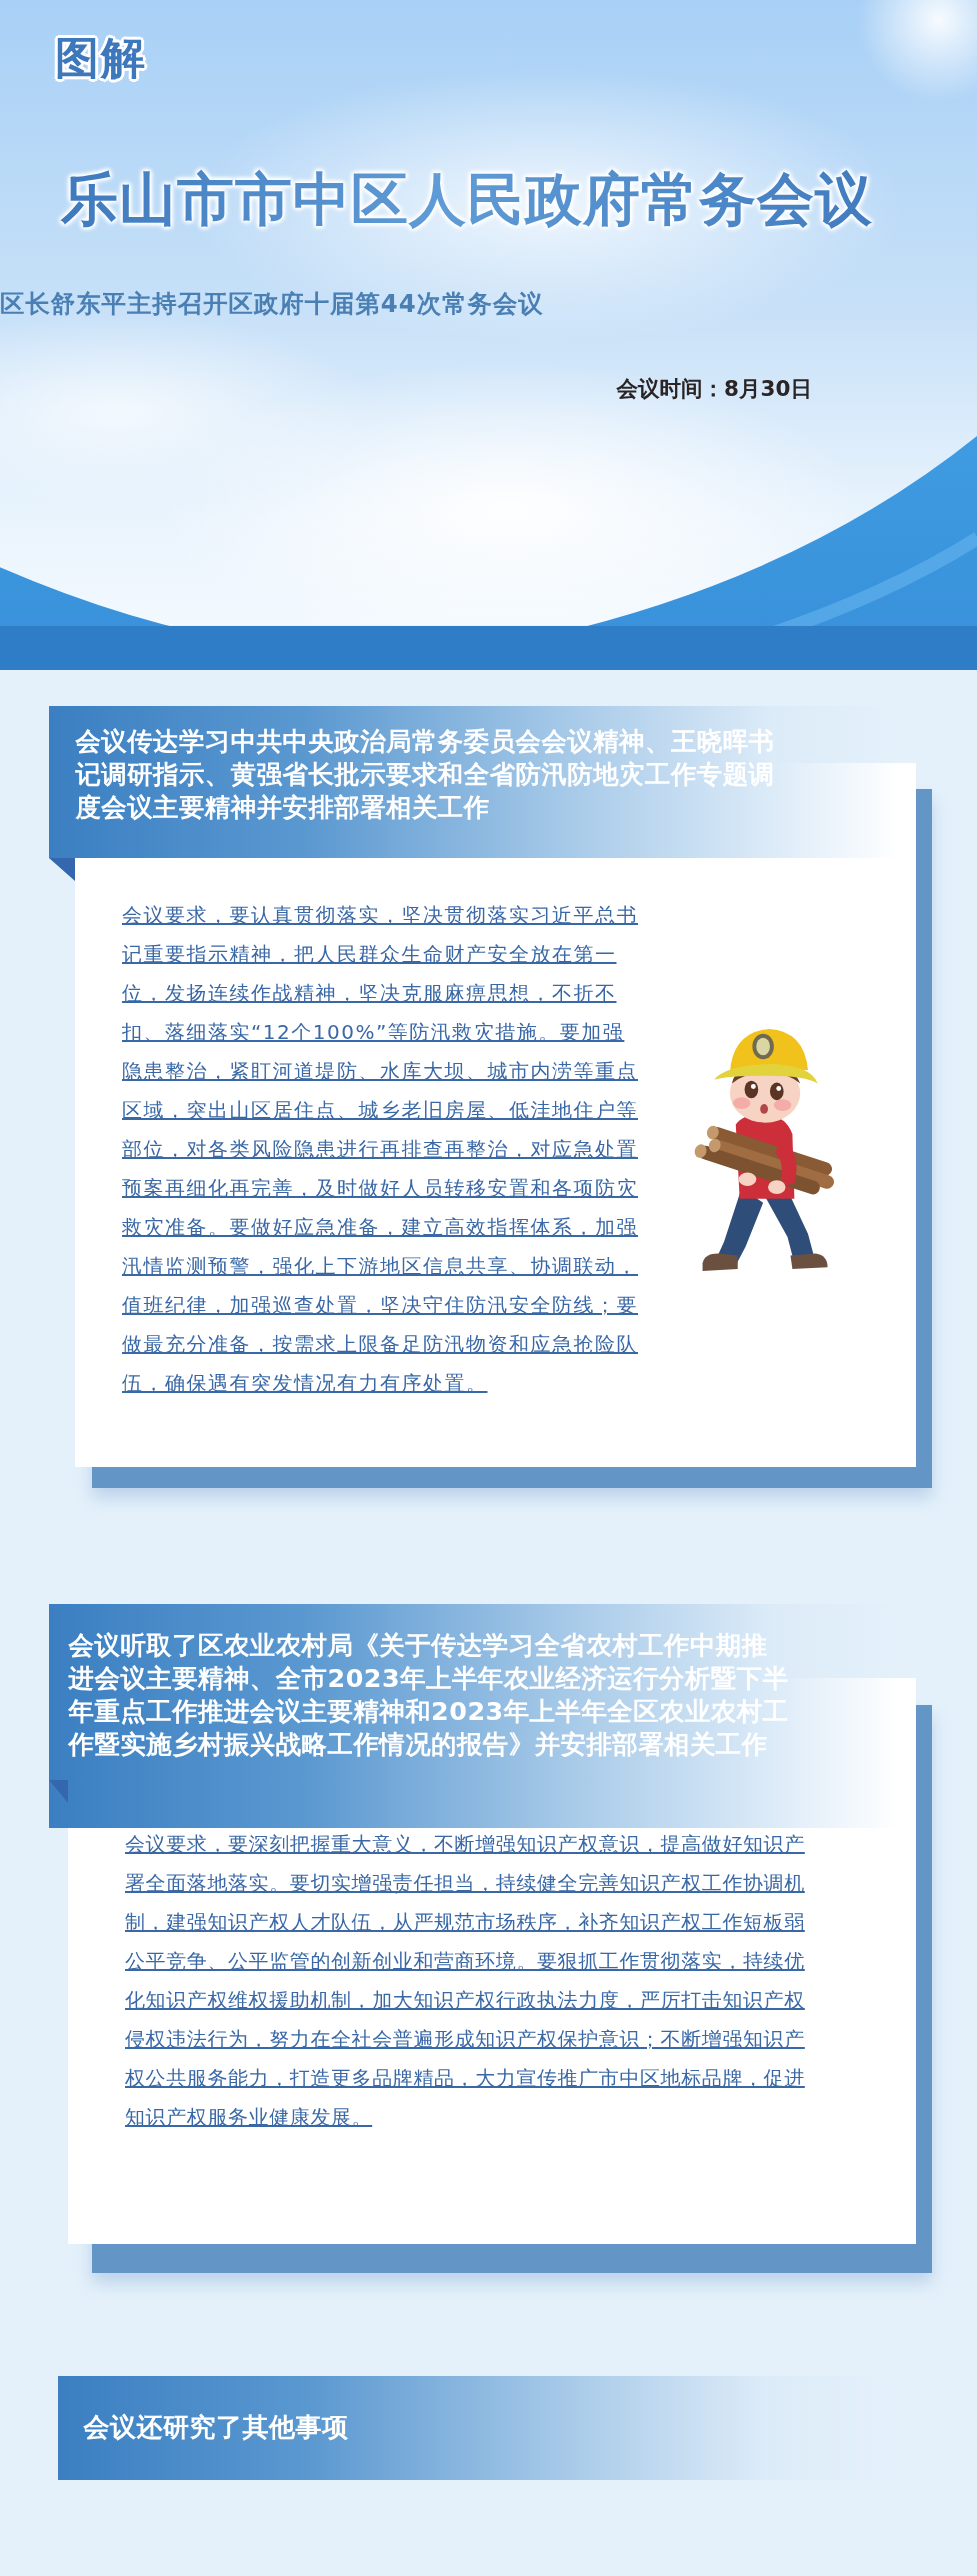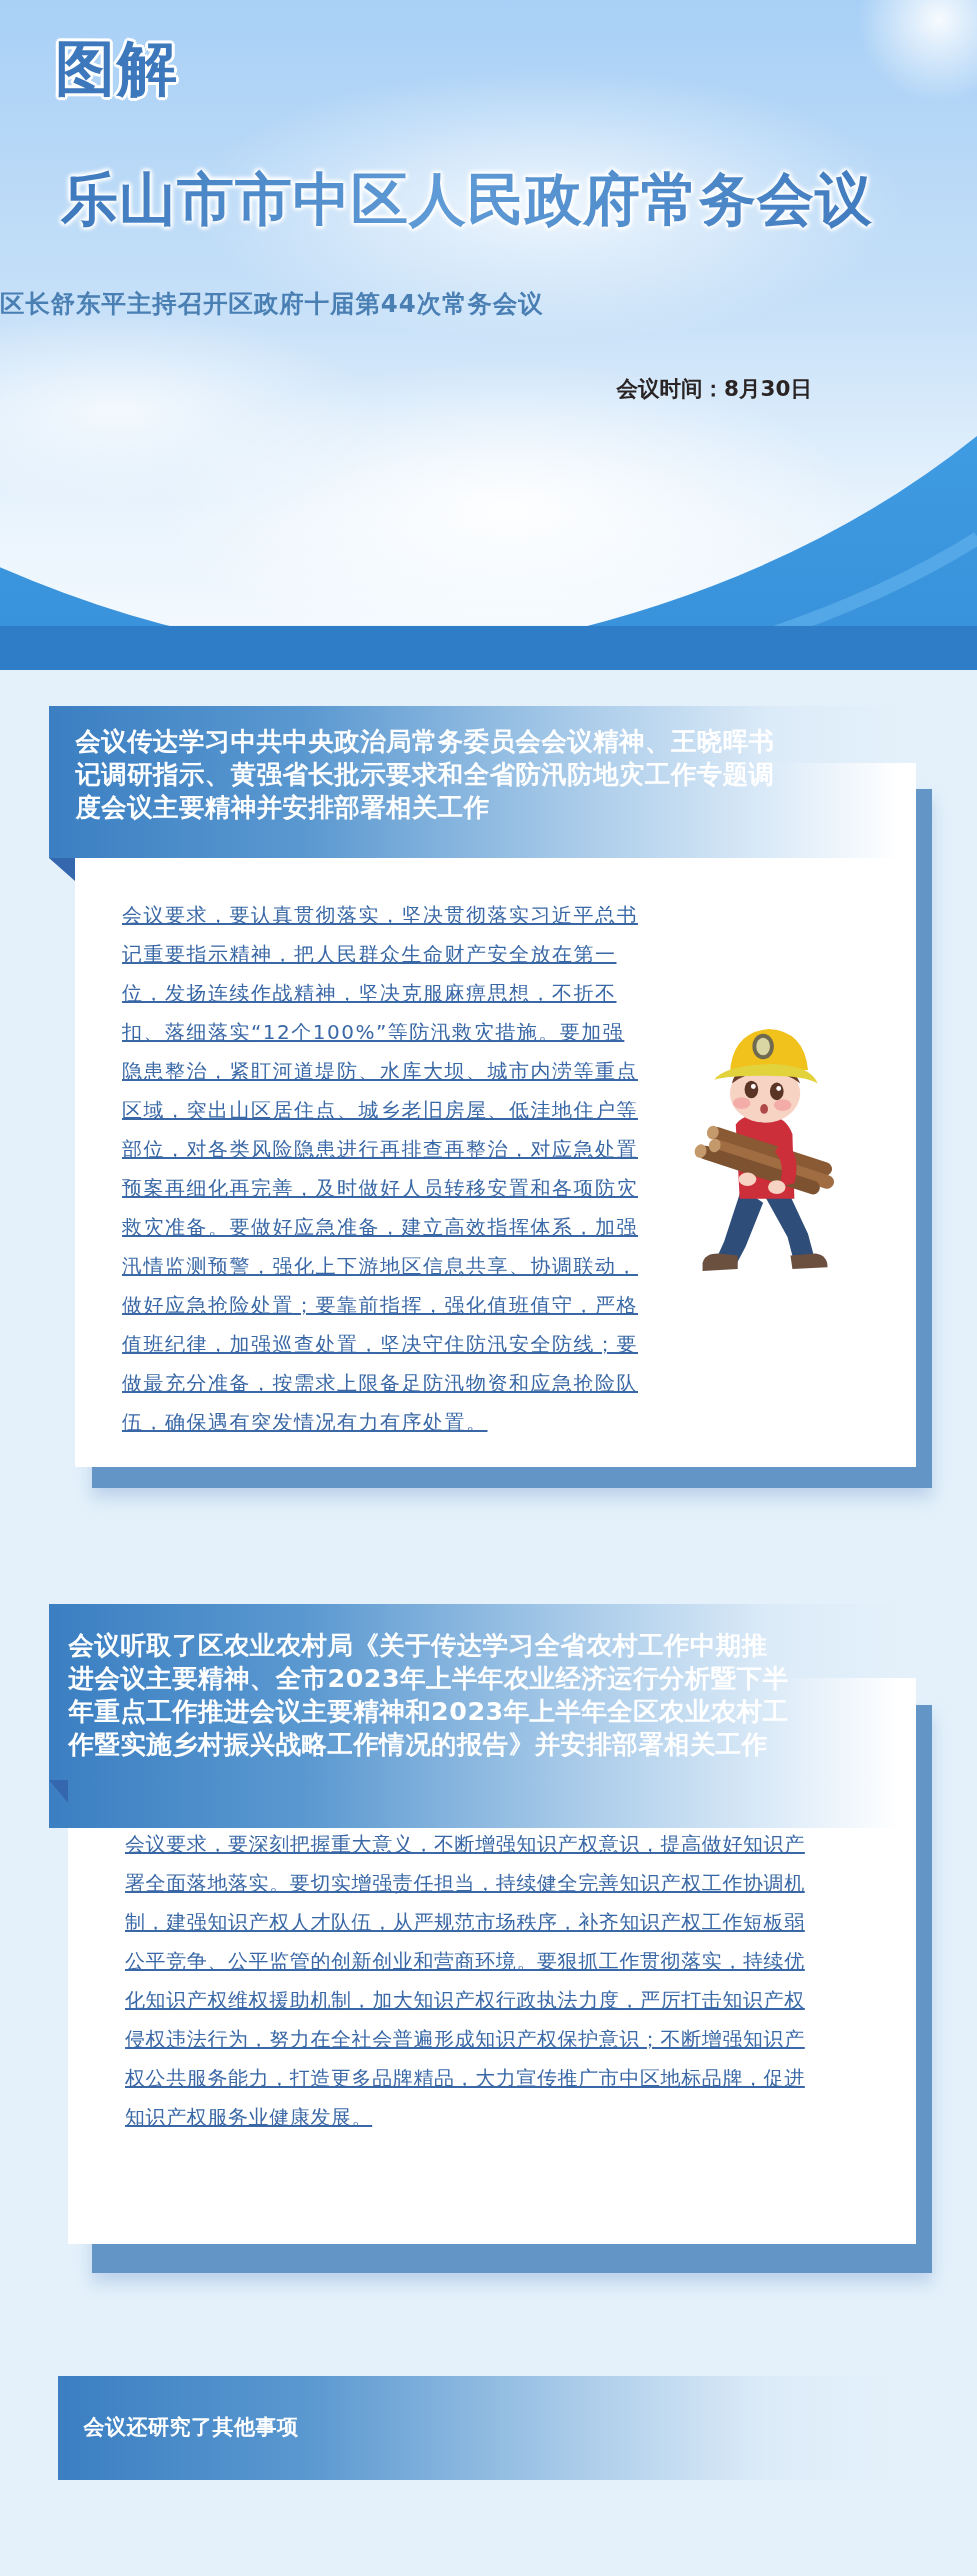--- a/index.html
+++ b/index.html
@@ -18,21 +18,21 @@
       radial-gradient(ellipse 509px 196px at 548px 205px, rgba(255,255,255,0.75), rgba(255,255,255,0) 70%),
       radial-gradient(ellipse 372px 137px at 117px 411px, rgba(255,255,255,0.7), rgba(255,255,255,0) 70%),
       radial-gradient(ellipse 469px 196px at 509px 509px, rgba(255,255,255,0.95), rgba(255,255,255,0) 75%),
       radial-gradient(circle 117px at 939px 19.6px, rgba(255,255,255,0.9), rgba(255,255,255,0) 70%),
       linear-gradient(180deg, #a8d0f6 0%, #c6e0f8 45%, #eaf4fd 78%, #f6fbff 100%);
     overflow: hidden;
   }
   .hero svg.wave { position: absolute; left: 0; top: 0; }
   .hero-tag {
     position: absolute; left: 55px; top: 29px;
-    font-size: 60px; font-weight: bold; letter-spacing: 2px;
+    font-size: 44px; font-weight: bold; letter-spacing: 2px;
     color: #3d78bd;
     -webkit-text-stroke: 0;
     text-shadow: 2.9px 0 0 #fff, -2.9px 0 0 #fff, 0 2.9px 0 #fff, 0 -2.9px 0 #fff,
                  2px 2px 0 #fff, -2px -2px 0 #fff, 2px -2px 0 #fff, -2px 2px 0 #fff;
   }
   .hero-title {
     position: absolute; left: 0; width: 978px; top: 162px; text-align: left; padding-left: 61px;
     font-size: 57px; font-weight: bold; letter-spacing: 1px;
     color: #4a88c8;
     background: linear-gradient(90deg, #3a74ba 0%, #5f9bd6 45%, #3a74ba 100%);
@@ -79,21 +79,21 @@
   
   #s2-shadow { left: 92px; top: 1705px; width: 840px; height: 568px; }
   #s2-card { left: 68px; top: 1678px; width: 848px; height: 566px; }
   #s2-header { left: 49px; top: 1604px; width: 851px; height: 224px; }
   #s2-fold { left: 49px; top: 1780px; }
   #s2-header .h-text { left: 19.6px; top: 25.4px; }
   #s2-body { left: 125px; top: 1825px; line-height: 39px; font-size: 20px; letter-spacing: 0.6px; }
 
   
   #s3-header { left: 58px; top: 2376px; width: 831px; height: 104px; }
-  #s3-header .h-text { left: 25.4px; top: 35px; font-size: 21px; }
+  #s3-header .h-text { left: 25.4px; top: 35px; font-size: 26px; }
 </style>
 </head>
 <body>
 
 <header class="hero">
   <svg class="wave" width="978" height="670" viewBox="0 0 1000 685">
     <defs>
       <linearGradient id="wv1" x1="0" y1="0" x2="0" y2="1">
         <stop offset="0" stop-color="#3f9be2"></stop>
         <stop offset="1" stop-color="#2c7fcb"></stop>
@@ -127,21 +127,20 @@
     <p>会议要求，要认真贯彻落实，坚决贯彻落实习近平总书</p>
     <p>记重要指示精神，把人民群众生命财产安全放在第一</p>
     <p>位，发扬连续作战精神，坚决克服麻痹思想，不折不</p>
     <p>扣、落细落实“12个100%”等防汛救灾措施。要加强</p>
     <p>隐患整治，紧盯河道堤防、水库大坝、城市内涝等重点</p>
     <p>区域，突出山区居住点、城乡老旧房屋、低洼地住户等</p>
     <p>部位，对各类风险隐患进行再排查再整治，对应急处置</p>
     <p>预案再细化再完善，及时做好人员转移安置和各项防灾</p>
     <p>救灾准备。要做好应急准备，建立高效指挥体系，加强</p>
     <p>汛情监测预警，强化上下游地区信息共享、协调联动，</p>
-    <p>做好应急抢险处置；要靠前指挥，强化值班值守，严格</p>
     <p>值班纪律，加强巡查处置，坚决守住防汛安全防线；要</p>
     <p>做最充分准备，按需求上限备足防汛物资和应急抢险队</p>
     <p>伍，确保遇有突发情况有力有序处置。</p>
   </div>
 
   <svg class="worker" viewBox="0 0 170 290">
 
     <path d="M58 185 L40 240 L30 262 L52 264 L62 245 L80 200 Z" fill="#2e4d78"></path>
     <path d="M80 190 L105 235 L112 262 L134 262 L126 232 L104 185 Z" fill="#2e4d78"></path>
 

